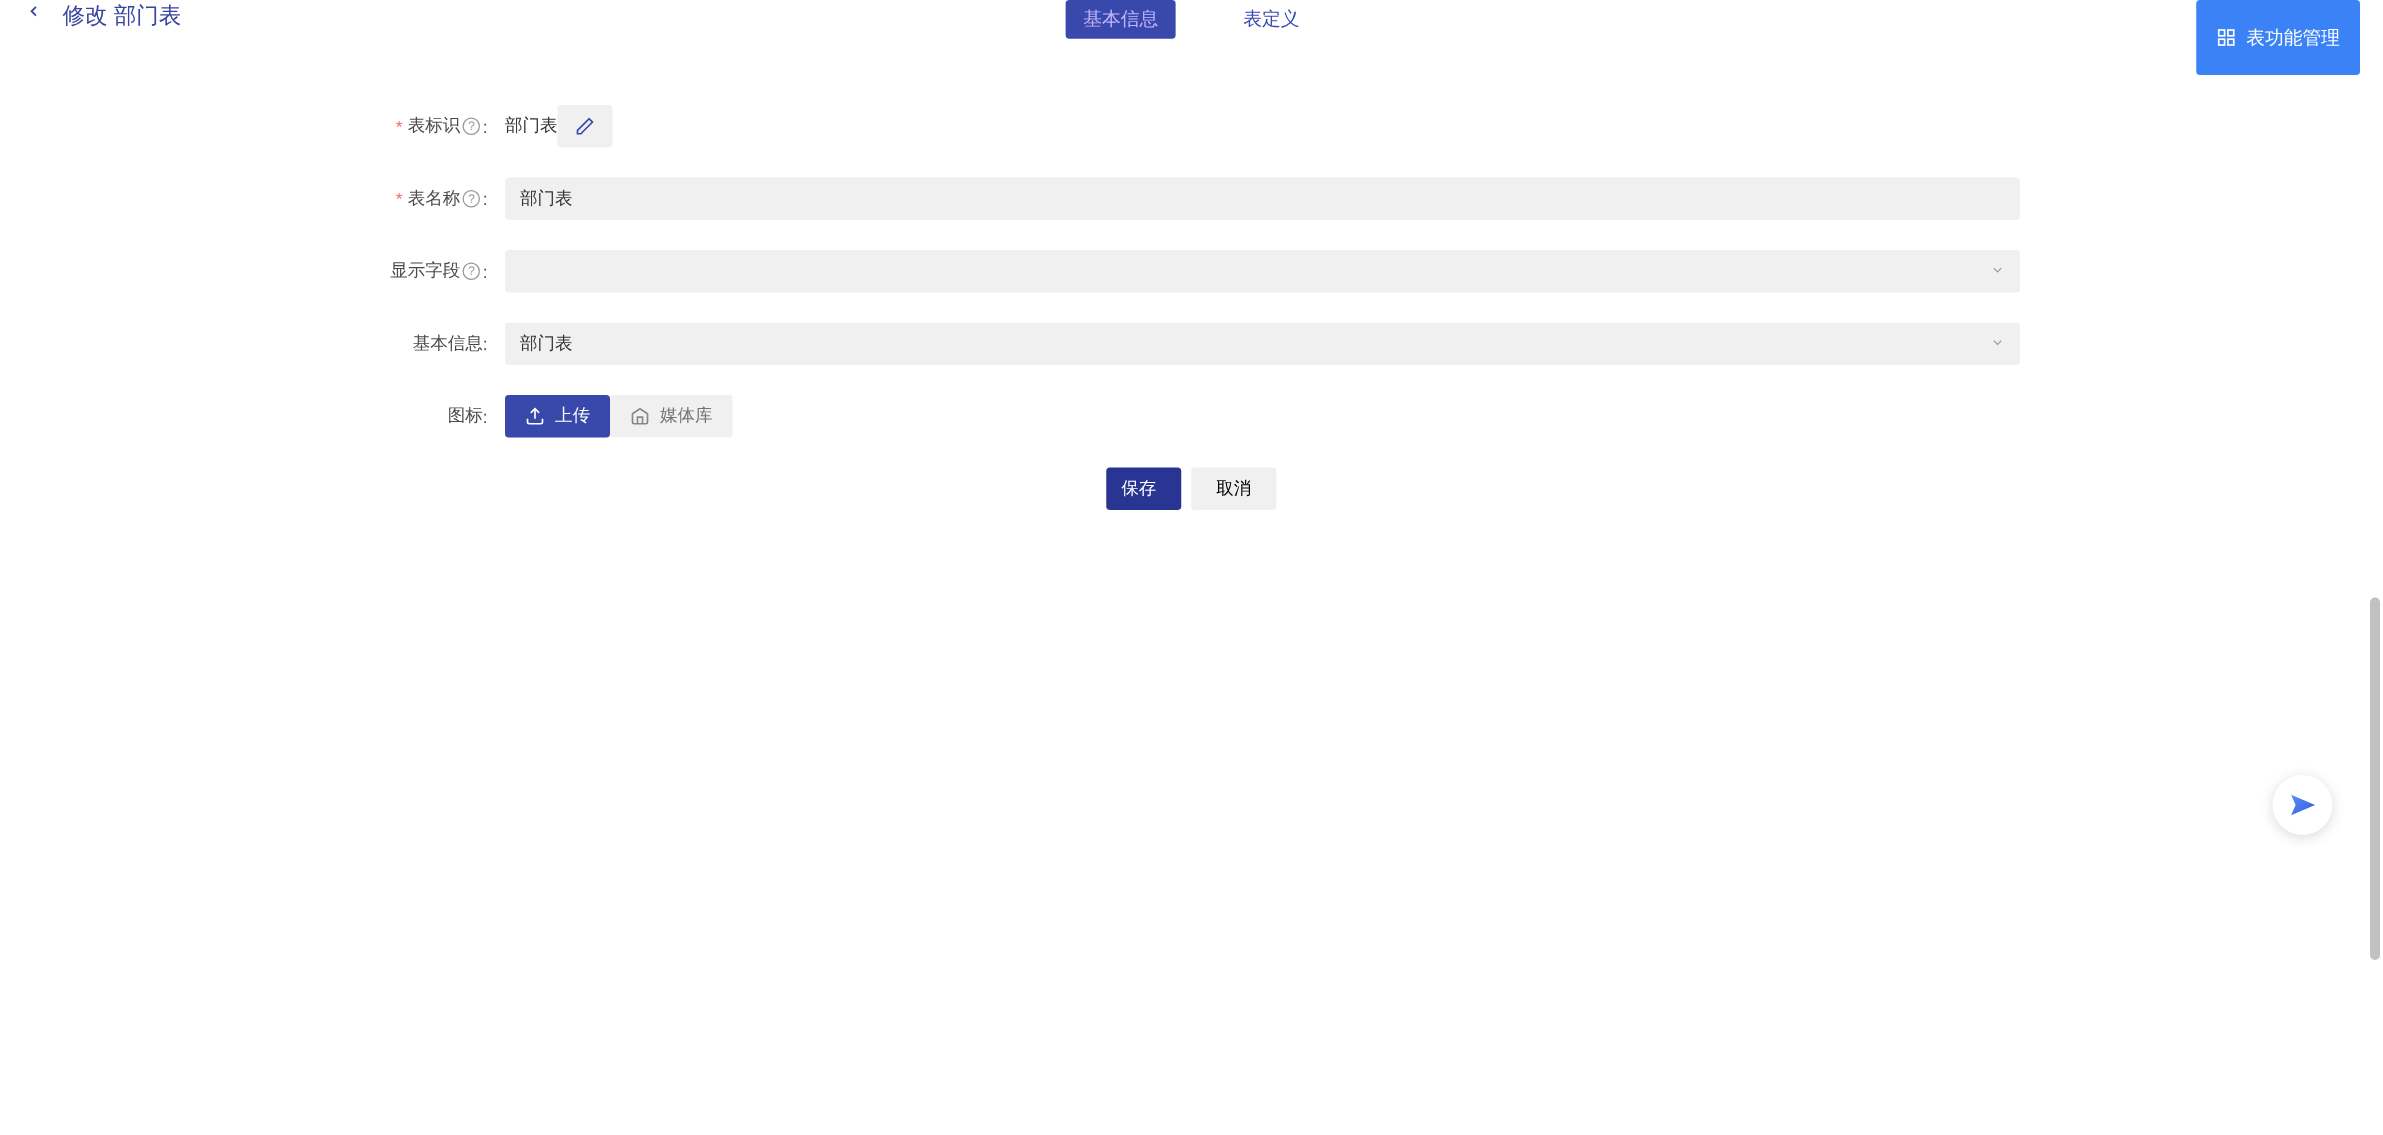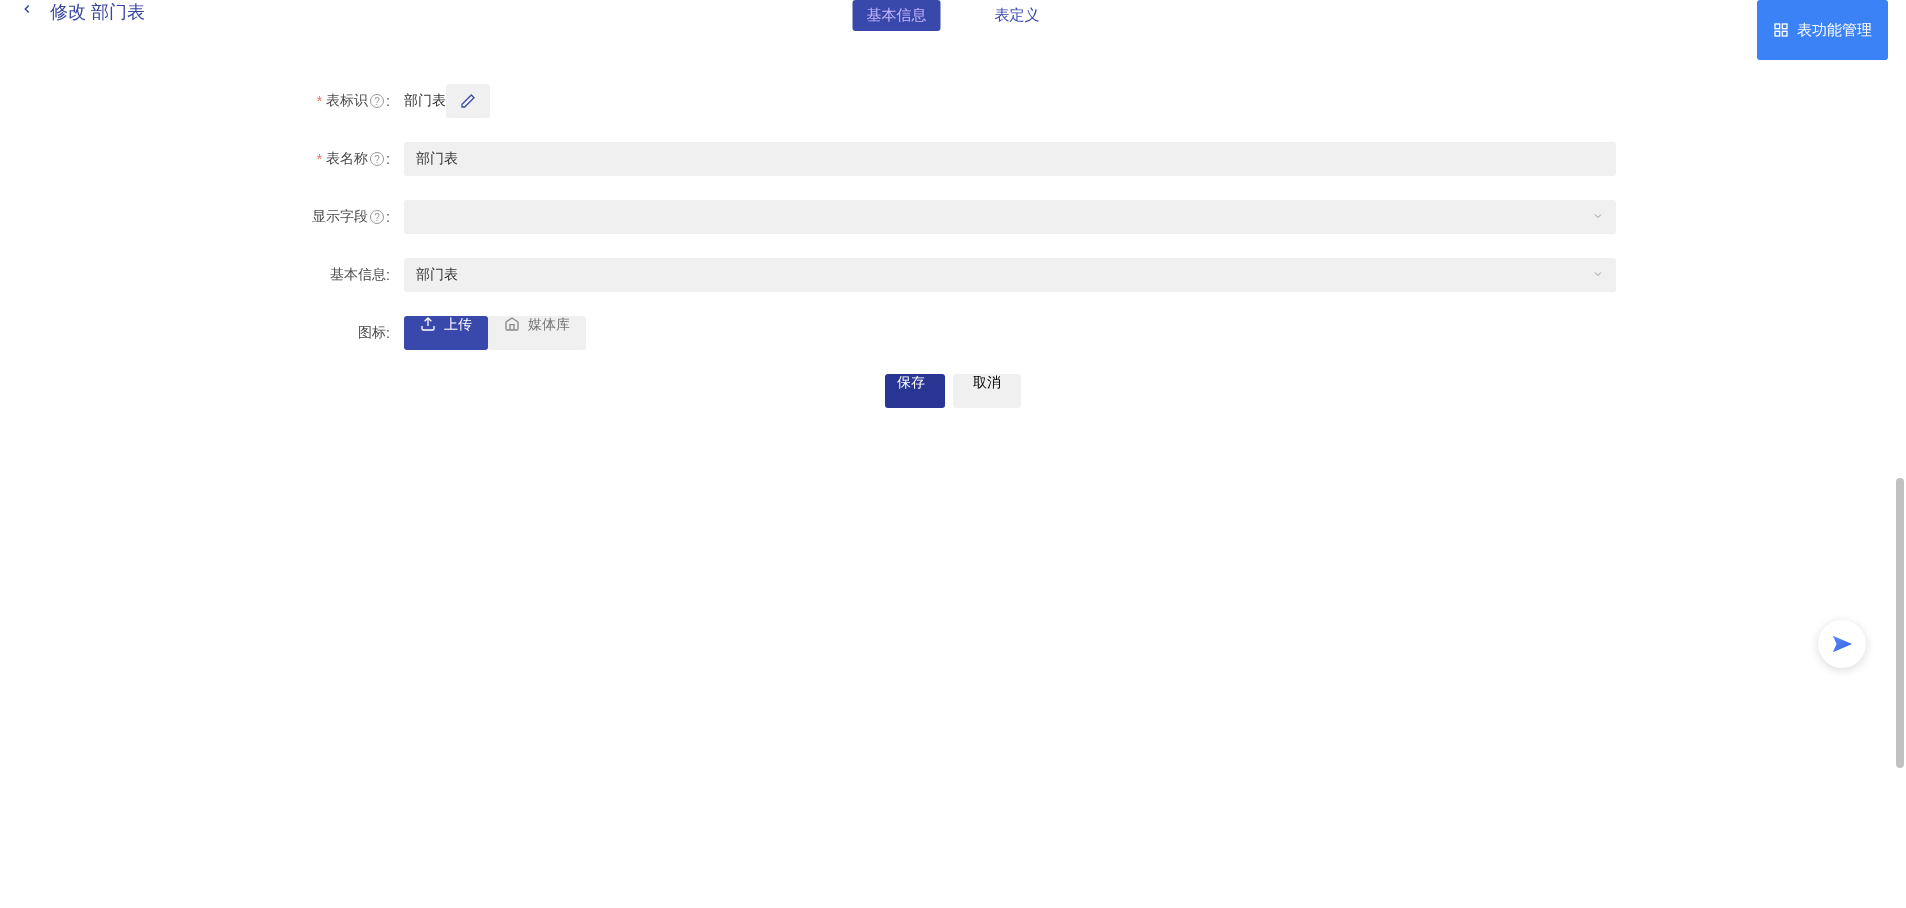--- a/index.html
+++ b/index.html
@@ -117,21 +117,21 @@
       padding:0 12px;
       font-size:14px; color:#333;
       outline:none;
     }
     .select-wrap { position:relative; width:100%; }
     .select-wrap .chevron {
       position:absolute; right:12px; top:50%; transform:translateY(-50%);
       color:#999; pointer-events:none;
     }
     .btn {
-      display:inline-flex; gap:8px;
+      display:inline-flex; align-items:center; gap:8px;
       padding:0 16px; height:34px;
       border-radius:3px; cursor:pointer;
       font-size:14px;
     }
     .btn-primary { background:#3949ab; color:#fff; }
     .btn-default { background:#f0f0f0; color:#666; }
     .btn-default .btn-label-text { color:#737373; }
     .action-row {
       display:flex; justify-content:center; gap:8px;
       margin-top:16px;

